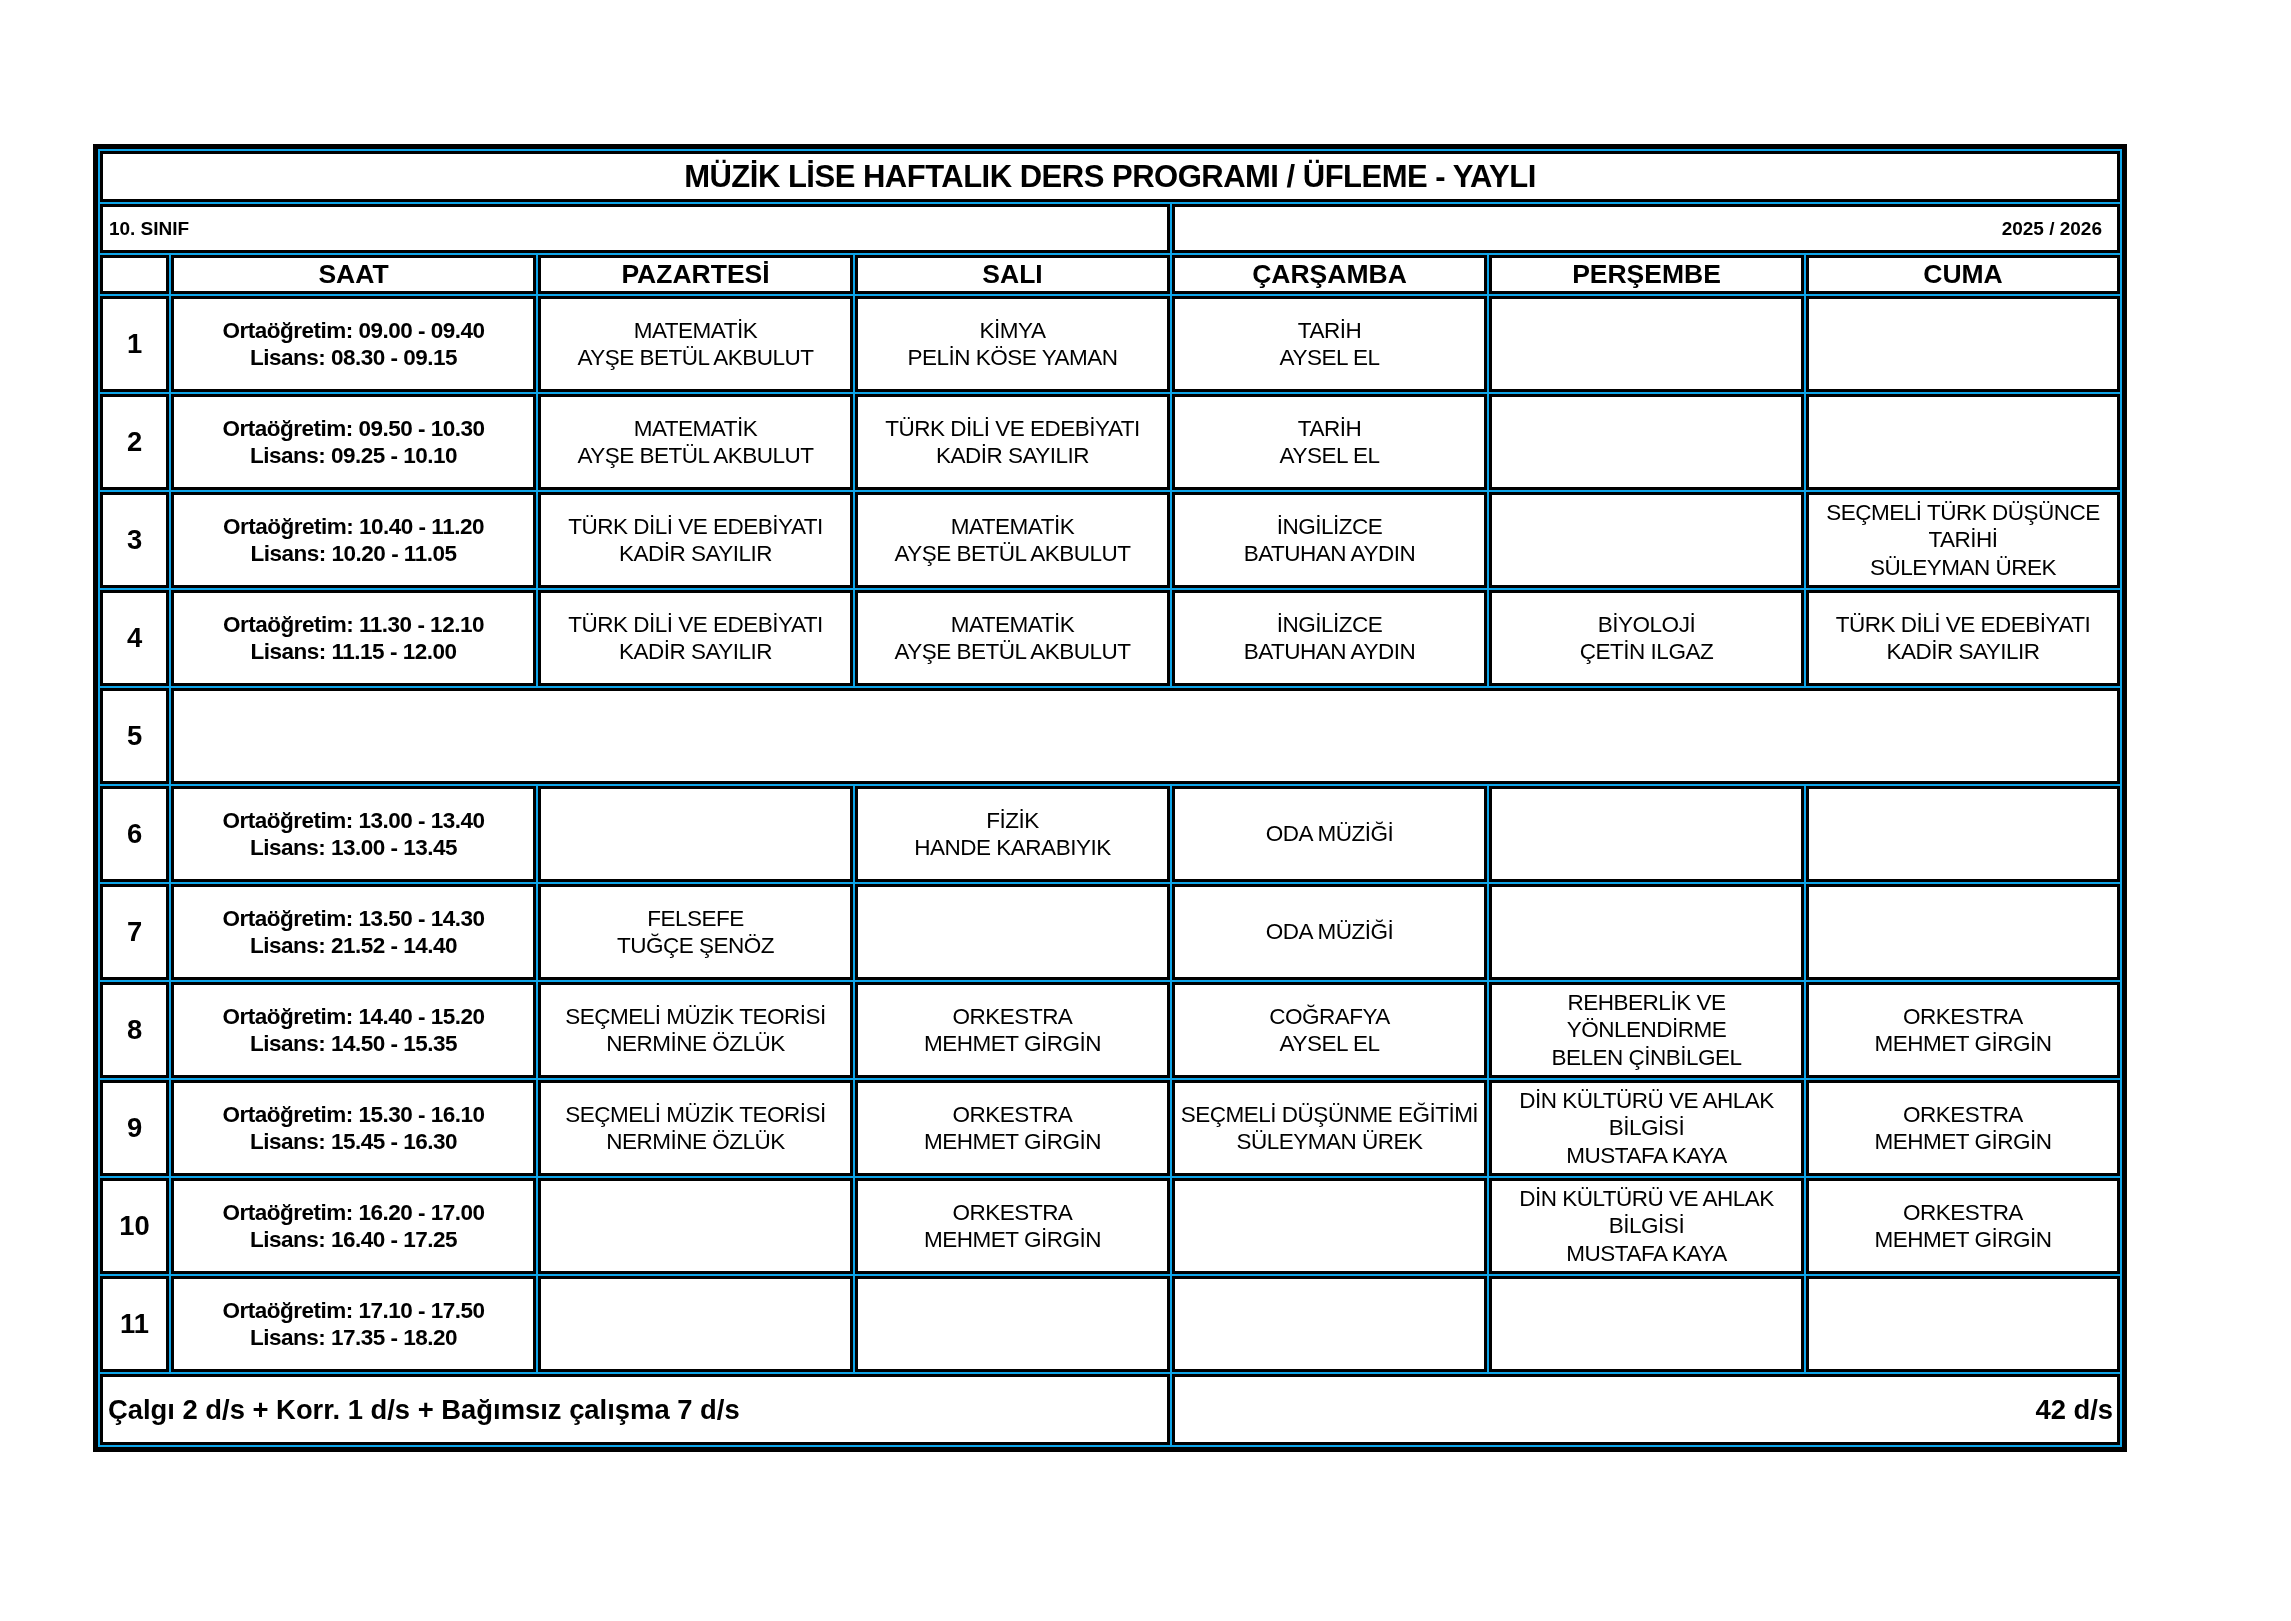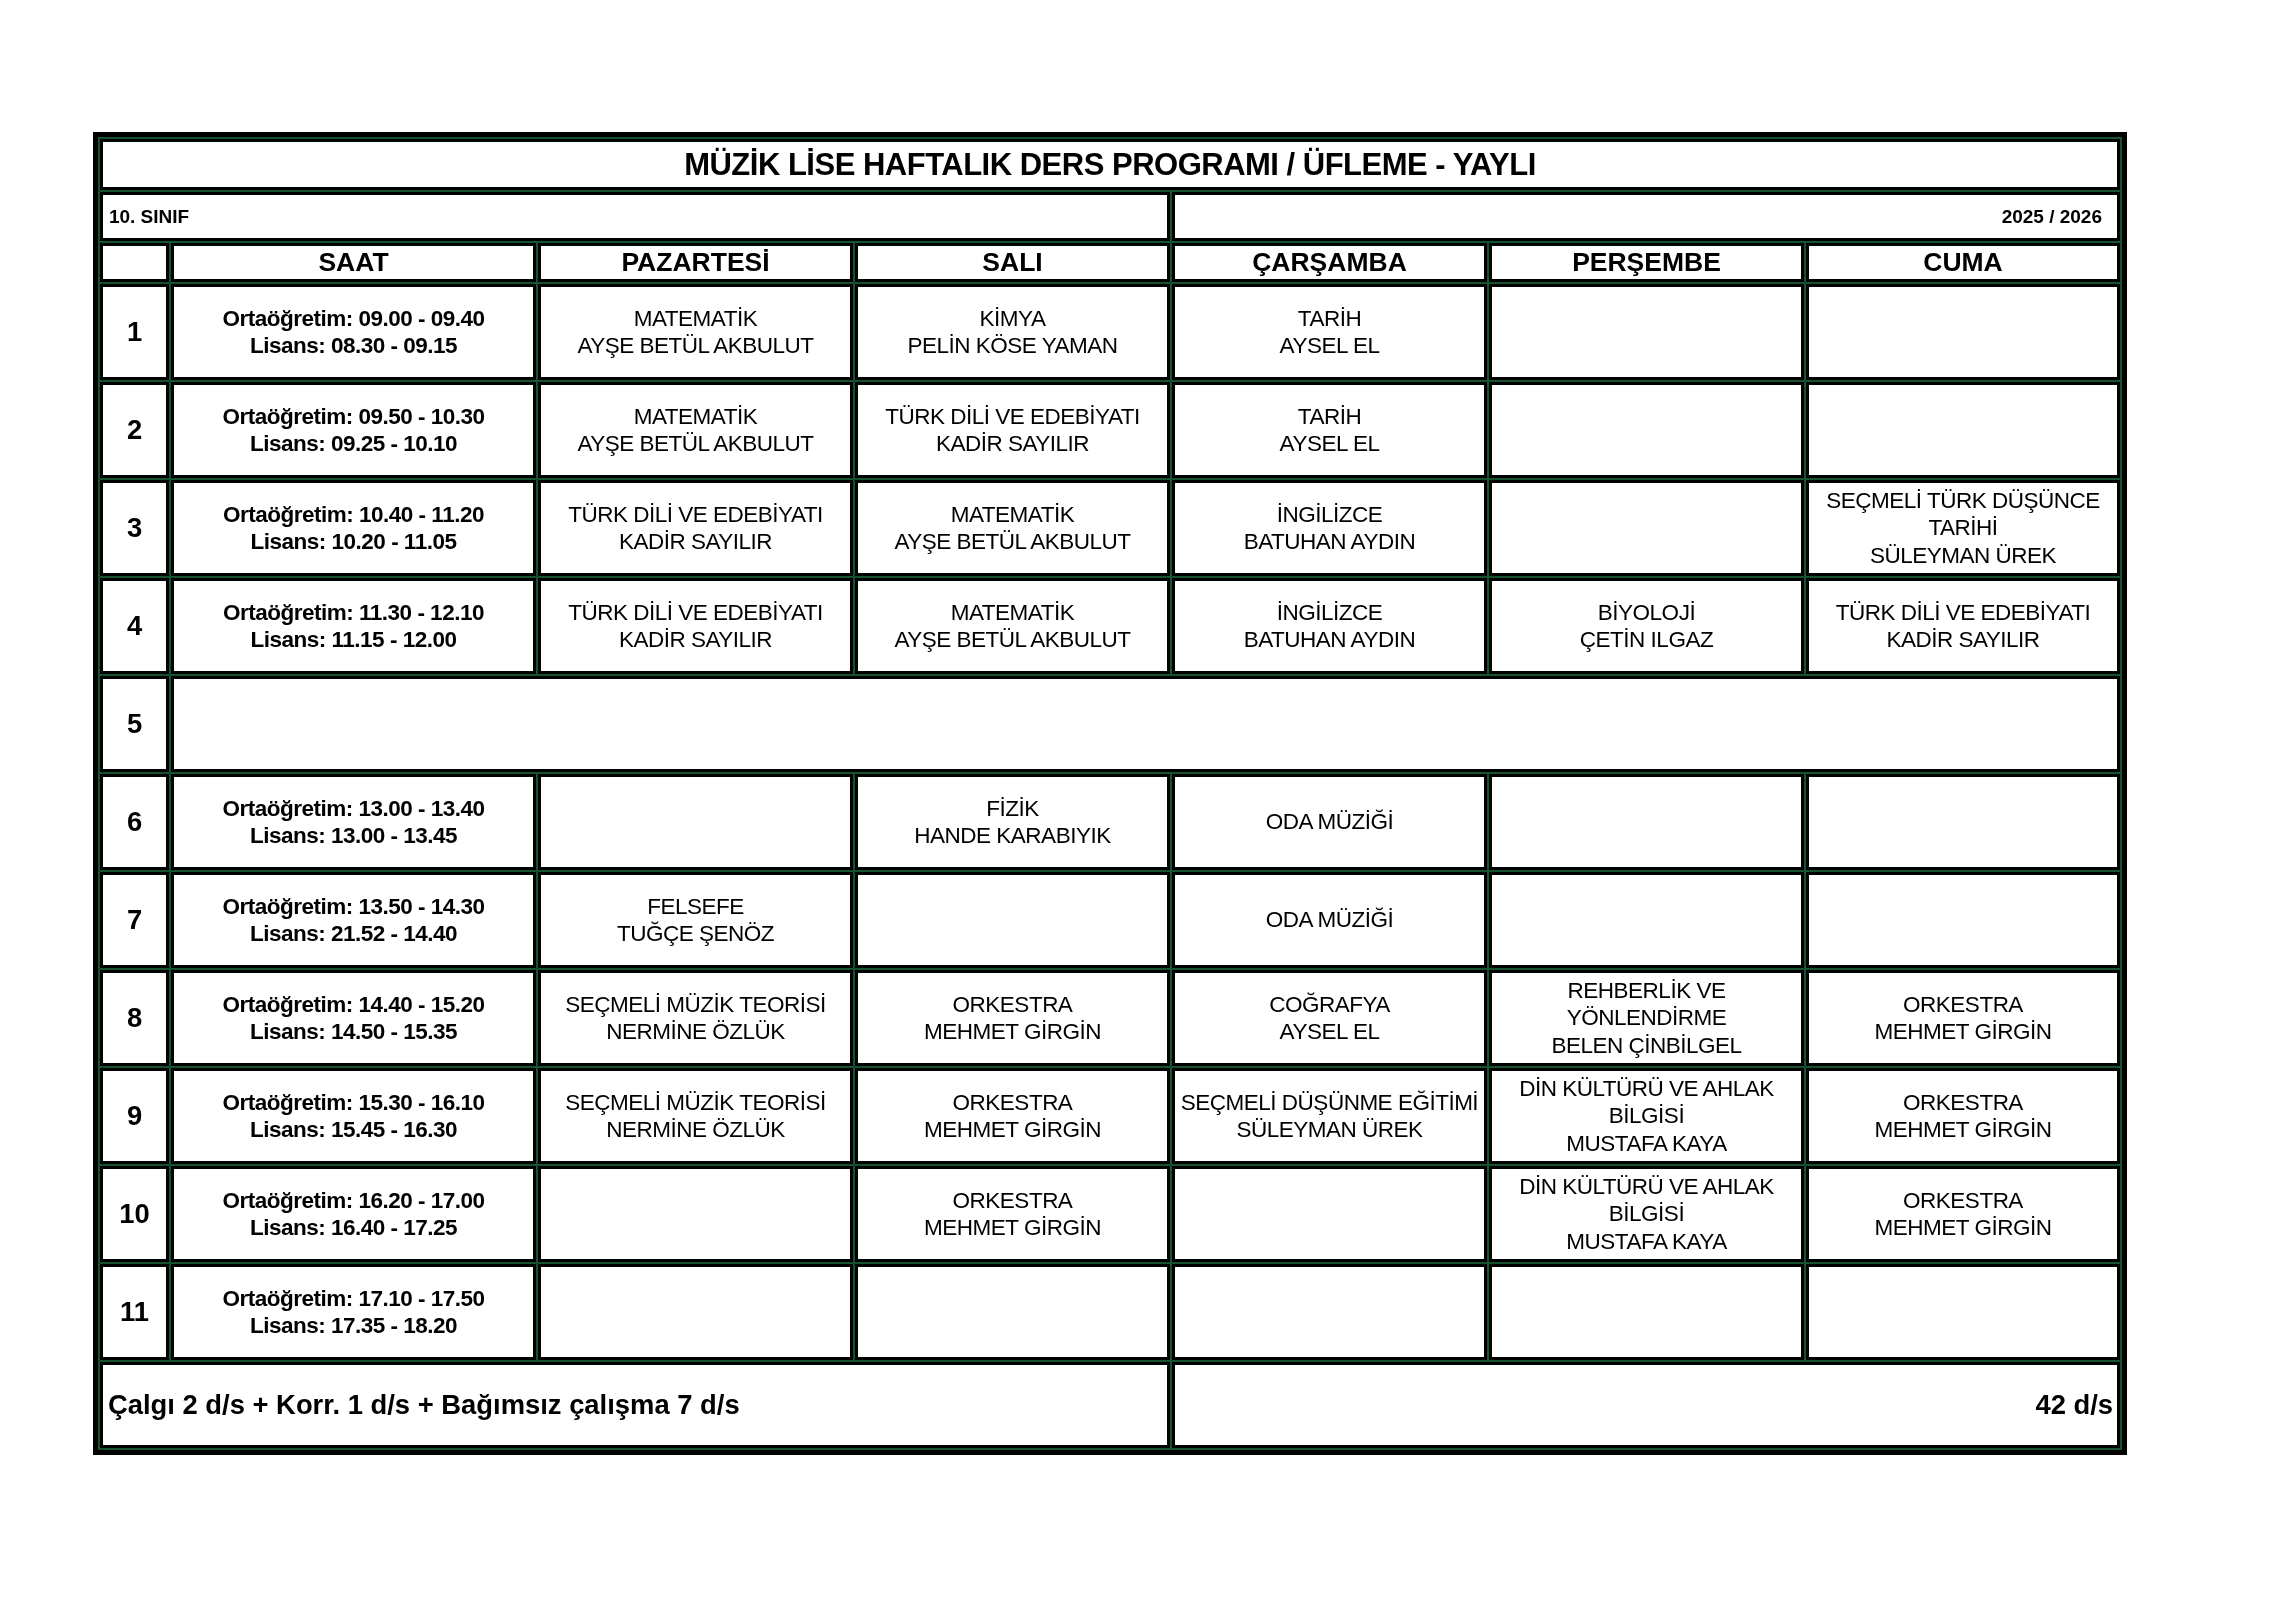--- a/index.html
+++ b/index.html
@@ -1,35 +1,35 @@
 <!DOCTYPE html>
 <html lang="tr"><head>
 <meta charset="utf-8">
 <style>
   html,body{margin:0;padding:0;background:#ffffff;}
   body{font-family:"Liberation Sans", sans-serif;color:#000;}
   .sheet{position:relative;width:2292px;height:1621px;background:#fff;overflow:hidden;}
   table.timetable{
-    position:absolute;left:93px;top:132px;width:2031px;
+    position:absolute;left:93px;top:144px;width:2031px;
     border-collapse:separate;border-spacing:2px;
-    border:5.9px solid #000;background:#14532d;table-layout:fixed;
+    border:5.9px solid #000;background:#0ea5e9;table-layout:fixed;
   }
   td{border:3.9px solid #000;box-sizing:border-box;padding:0 3.9px;
      text-align:center;vertical-align:middle;overflow:hidden;background:#fff;}
   .title-row td{height:51px;font-size:31px;font-weight:bold;letter-spacing:-0.5px;}
   .class-row td{height:49px;font-size:19px;font-weight:bold;}
   .class-row td.left{text-align:left;padding-left:5.9px;}
   .class-row td.right{text-align:right;padding-right:15px;}
   .header-row td{height:39px;font-size:26.5px;font-weight:bold;margin-top:44px;}
   .period-row td{height:96px;}
   td.num{font-size:27.4px;font-weight:bold;}
   td.saat{font-weight:bold;}
   td.saat .ln, td.lesson .ln{font-size:22.5px;line-height:27.4px;letter-spacing:-0.5px;}
   td.lesson .ln{font-weight:normal;}
-  .footer-row td{height:86px;font-size:27.4px;font-weight:bold;}
+  .footer-row td{height:71px;font-size:27.4px;font-weight:bold;}
   .footer-row td.left{text-align:left;padding-left:4.9px;}
   .footer-row td.total{text-align:right;}
 </style>
 </head>
 <body>
 
 <div class="sheet">
   <table class="timetable">
     <colgroup>
       <col style="width:69px">

